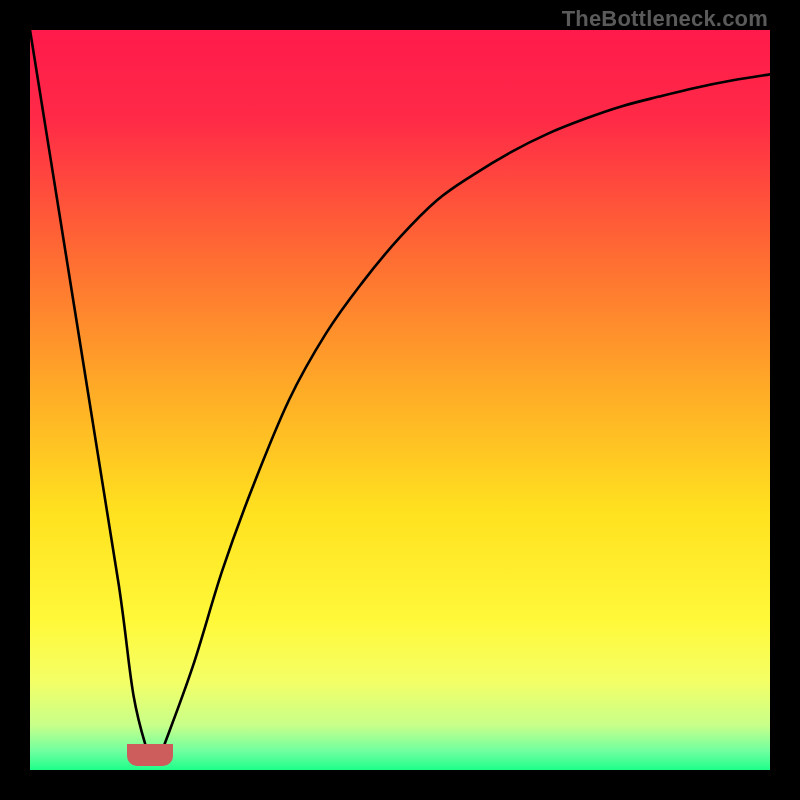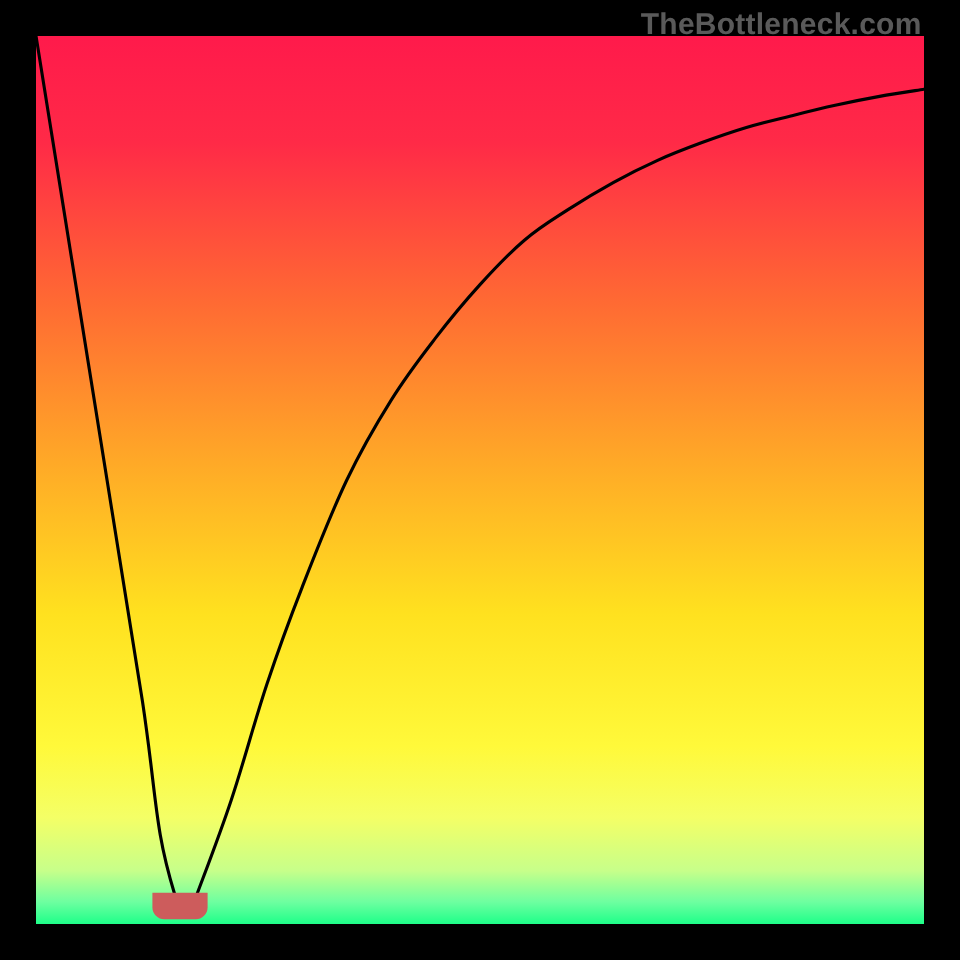--- a/index.html
+++ b/index.html
@@ -32,21 +32,21 @@
     left: 0;
     top: 0;
     width: 100%;
     height: 100%;
   }
   .watermark {
     position: absolute;
     top: 6px;
     right: 32px;
     color: #5a5a5a;
-    font-size: 25px;
+    font-size: 22px;
     font-weight: 600;
     letter-spacing: 0.2px;
   }
   svg.curve {
     position: absolute;
     left: 0;
     top: 0;
     width: 100%;
     height: 100%;
   }

